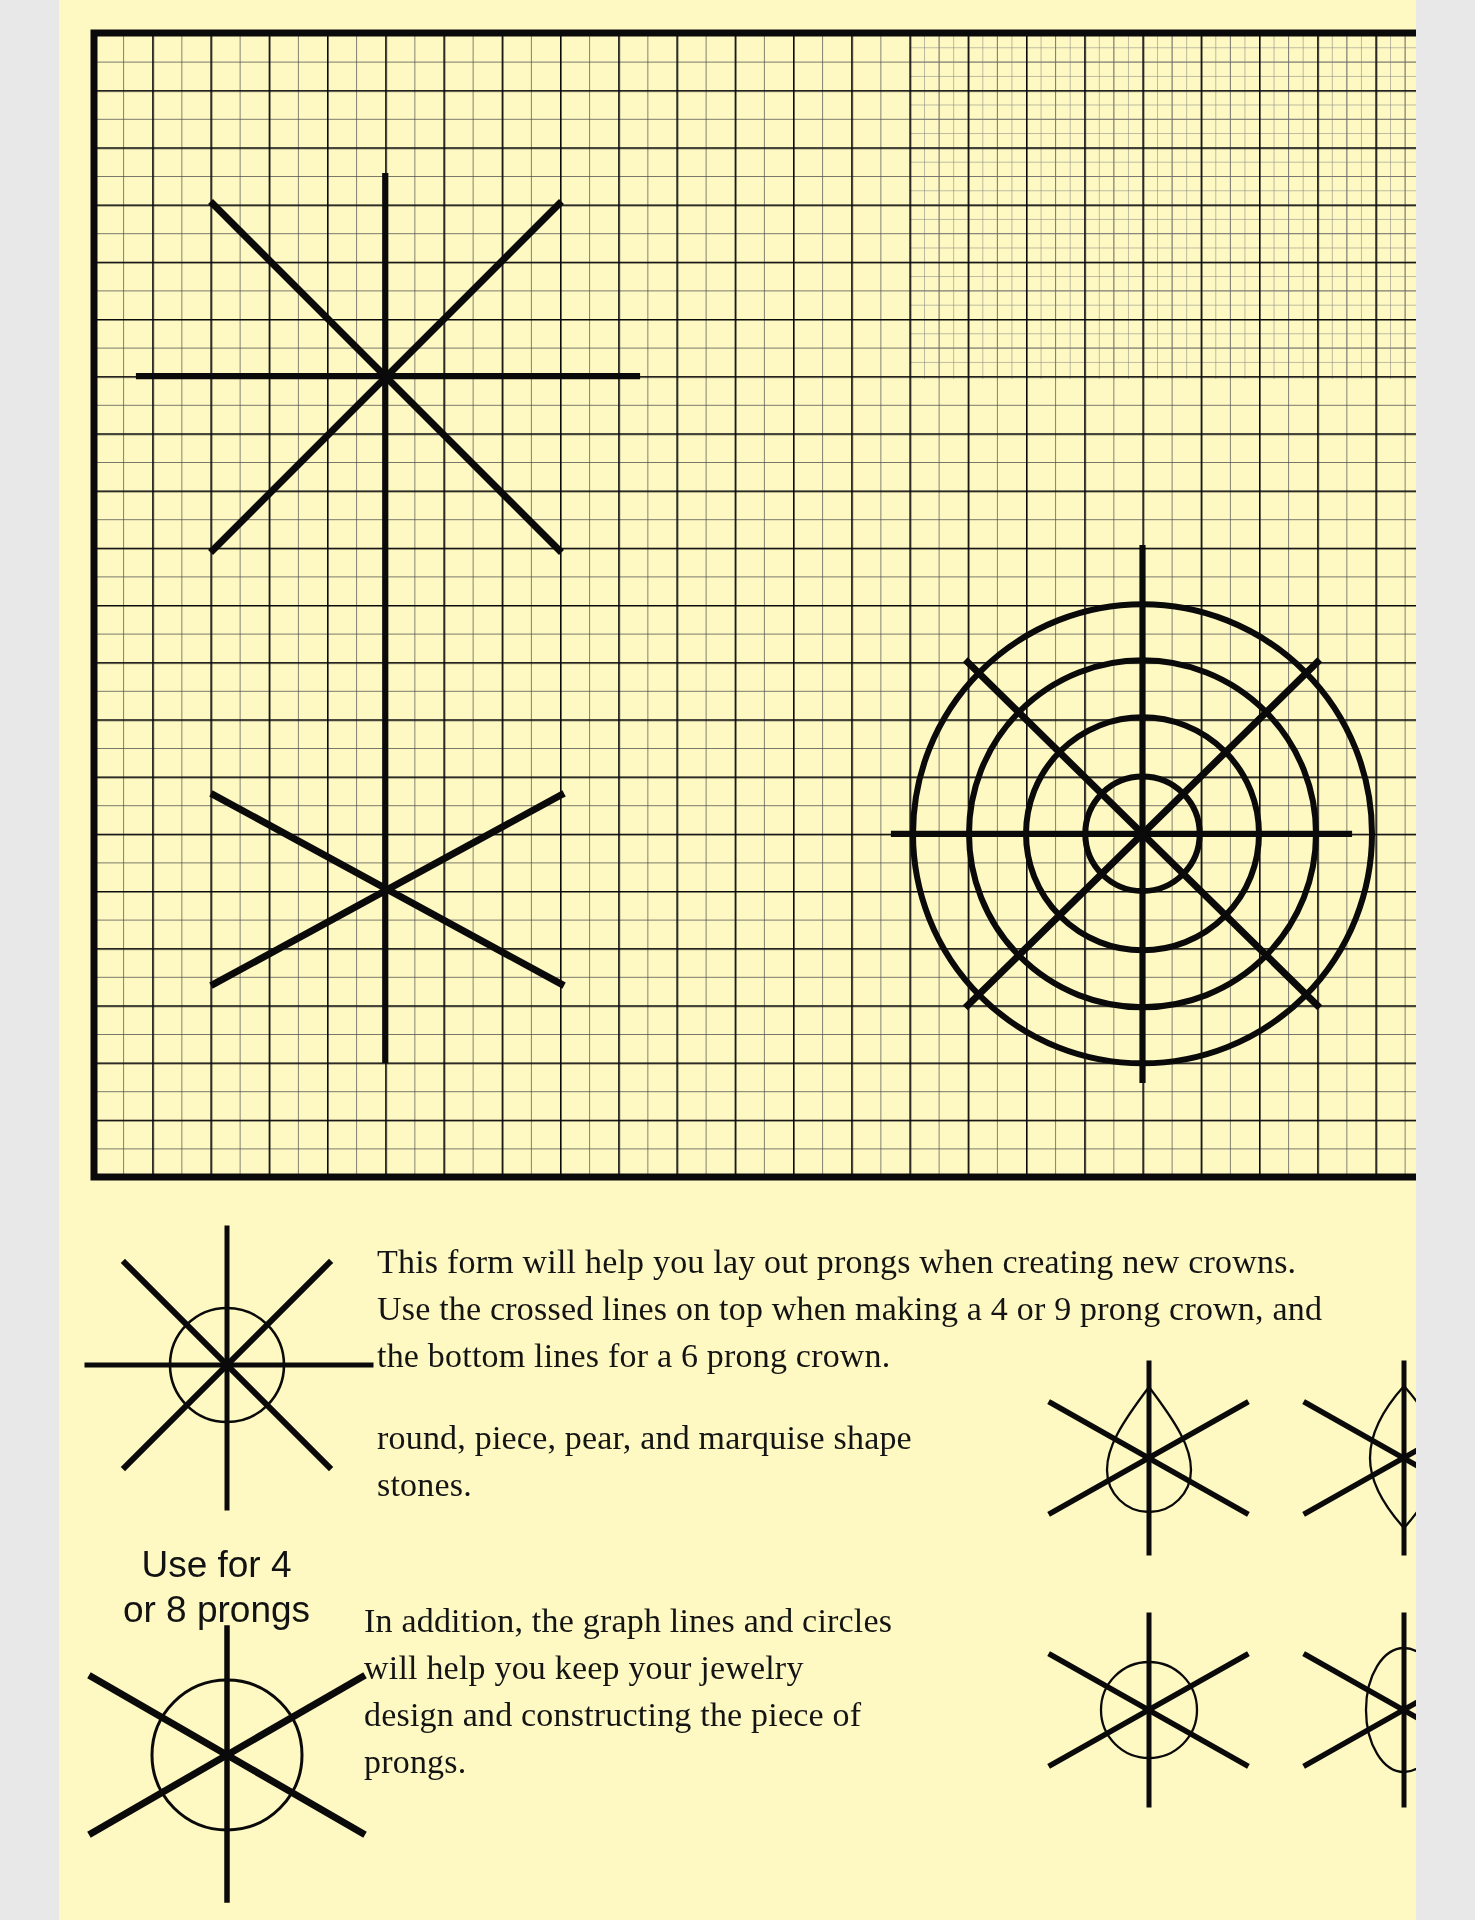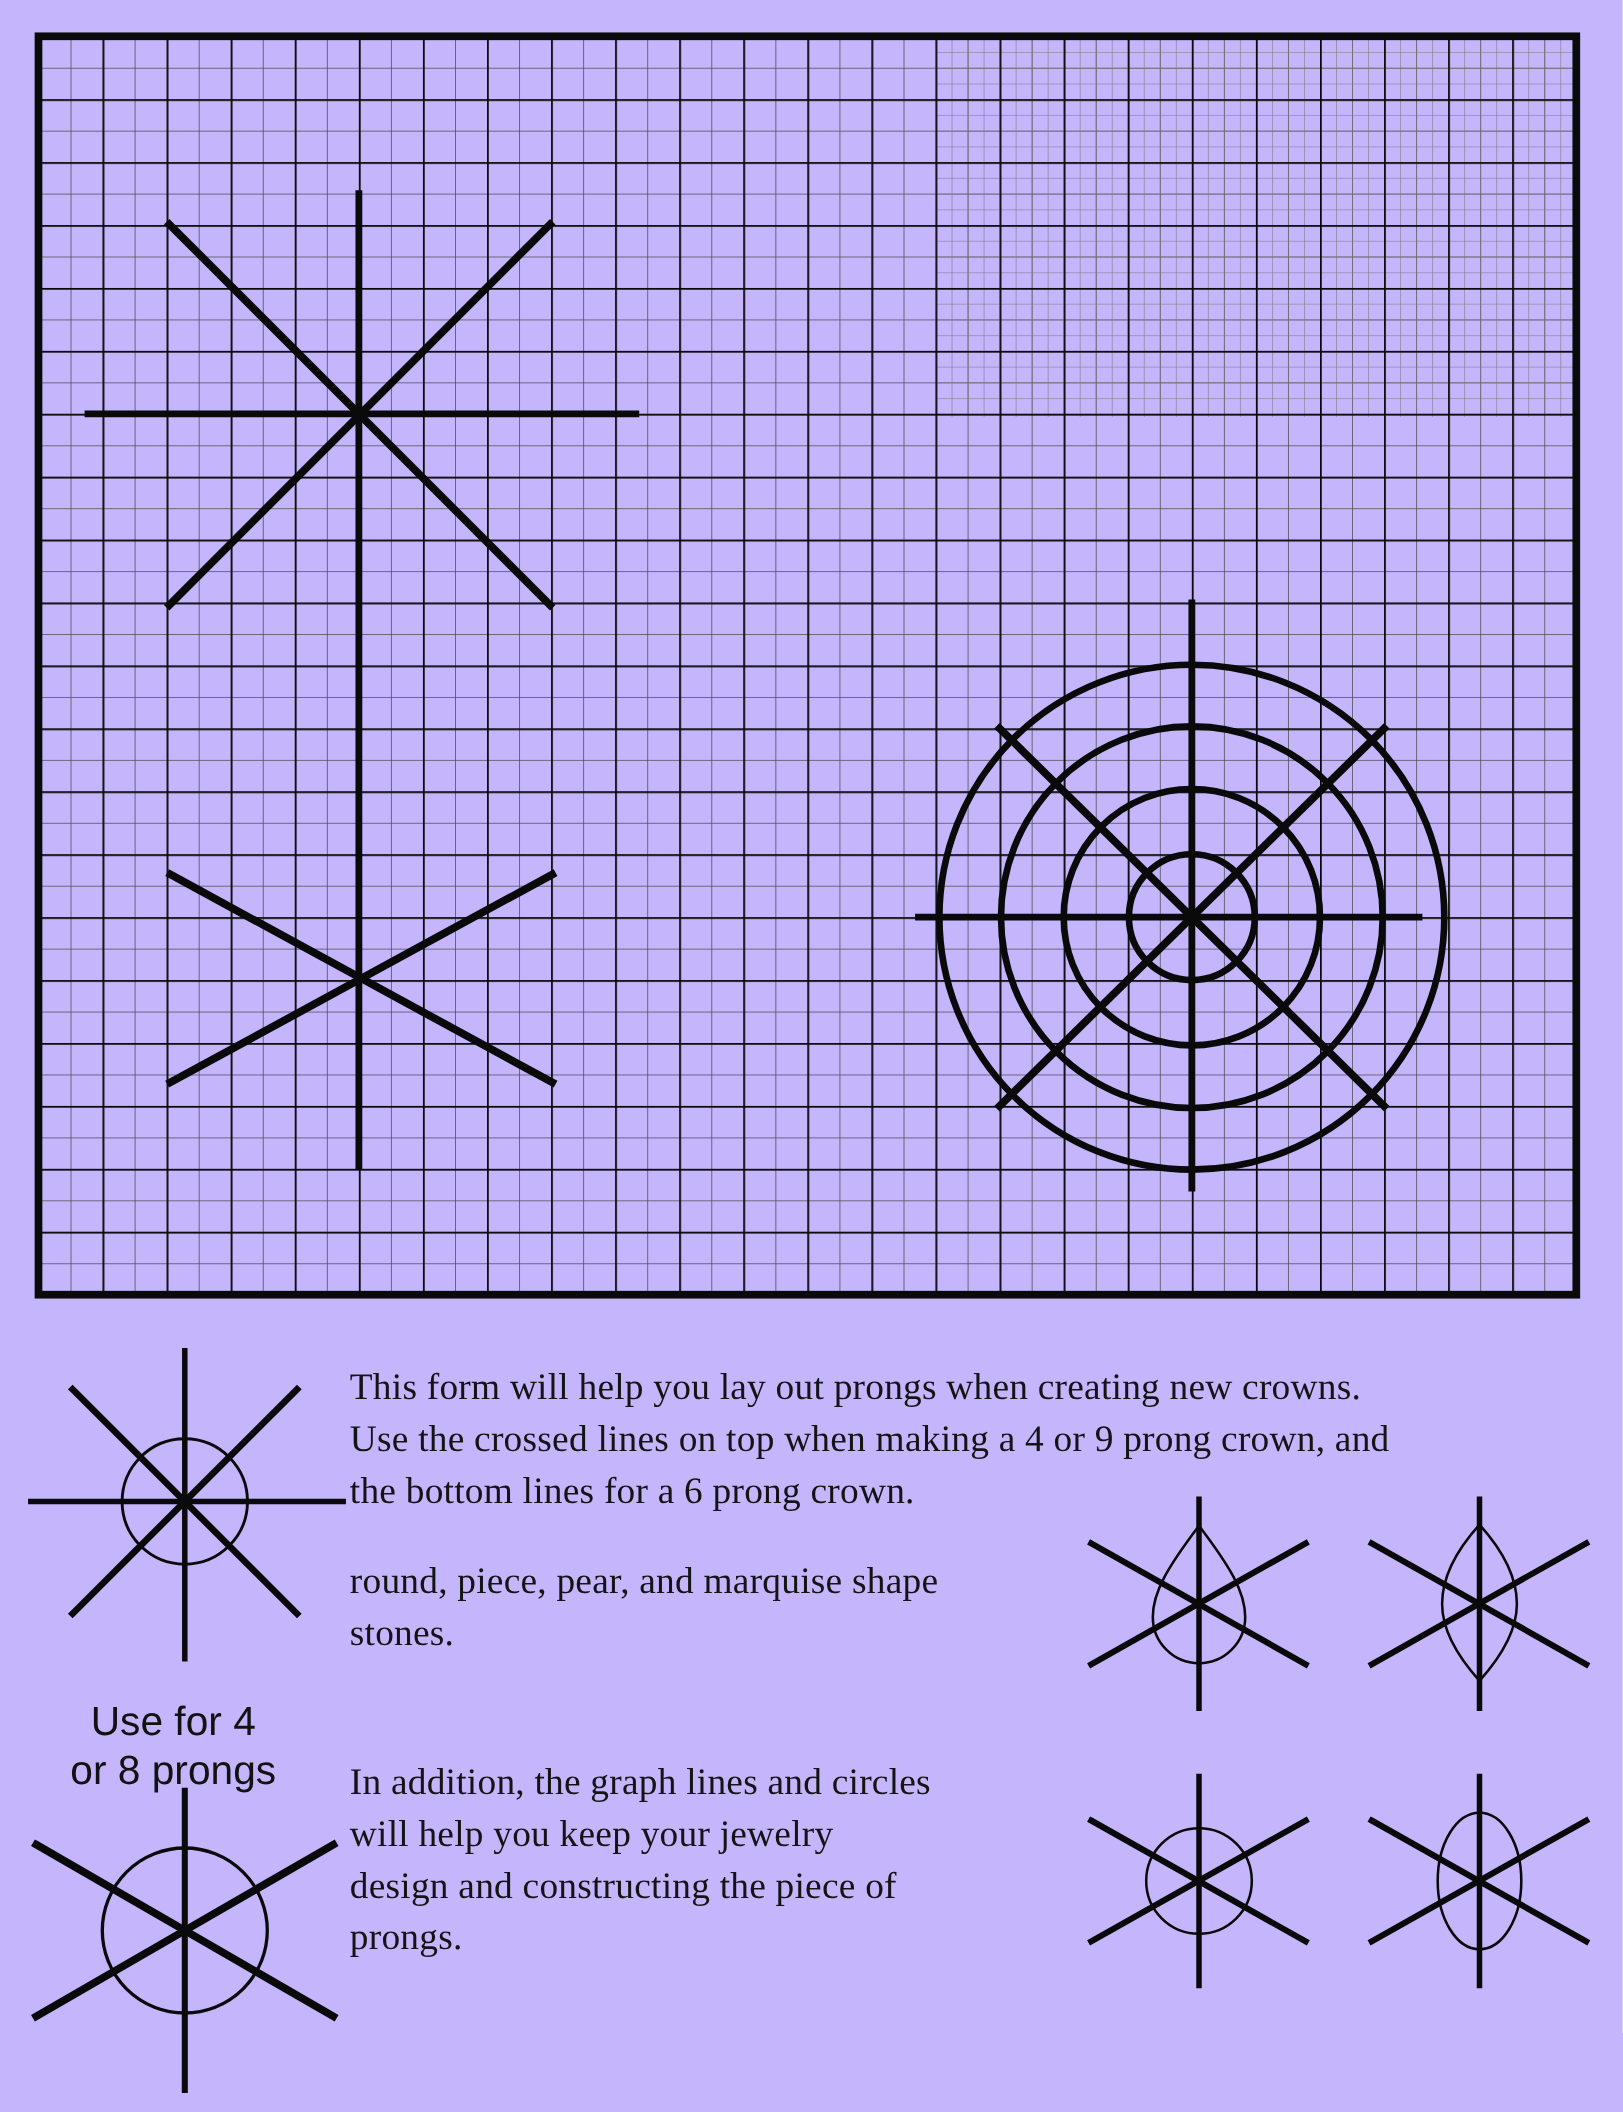--- a/index.html
+++ b/index.html
@@ -1,19 +1,19 @@
 <!DOCTYPE html>
 <html><head>
 <meta charset="utf-8">
 <style>
   html,body{margin:0;padding:0;background:#e8e8e8;}
   .page{
     position:relative;
-    width:1475px;height:1920px;
-    background:#c4b5fd;
+    width:1357px;height:1920px;
+    background:#fef9c3;
     overflow:hidden;
     font-family:"Liberation Serif", serif;
     color:#0d0d0d;
     margin:0 auto;
   }
   .artwork{position:absolute;left:0;top:0;}
   .para{
     position:absolute;
     font-size:34px;
     line-height:47px;
@@ -130,21 +130,21 @@
     <div>This form will help you lay out prongs when creating new crowns.</div>
     <div>Use the crossed lines on top when making a 4 or 9 prong crown, and</div>
     <div>the bottom lines for a 6 prong crown.</div>
   </div>
 
   <div class="para" style="left:318px;top:1414px;">
     <div>round, piece, pear, and marquise shape</div>
     <div>stones.</div>
   </div>
 
-  <div class="para" style="left:318px;top:1597px;">
+  <div class="para" style="left:305px;top:1597px;">
     <div>In addition, the graph lines and circles</div>
     <div>will help you keep your jewelry</div>
     <div>design and constructing the piece of</div>
     <div>prongs.</div>
   </div>
 
   <div class="caption" style="left:30px;top:1522px;width:255px;margin-top:20px;">
     <div>Use for 4</div>
     <div>or 8 prongs</div>
   </div>

